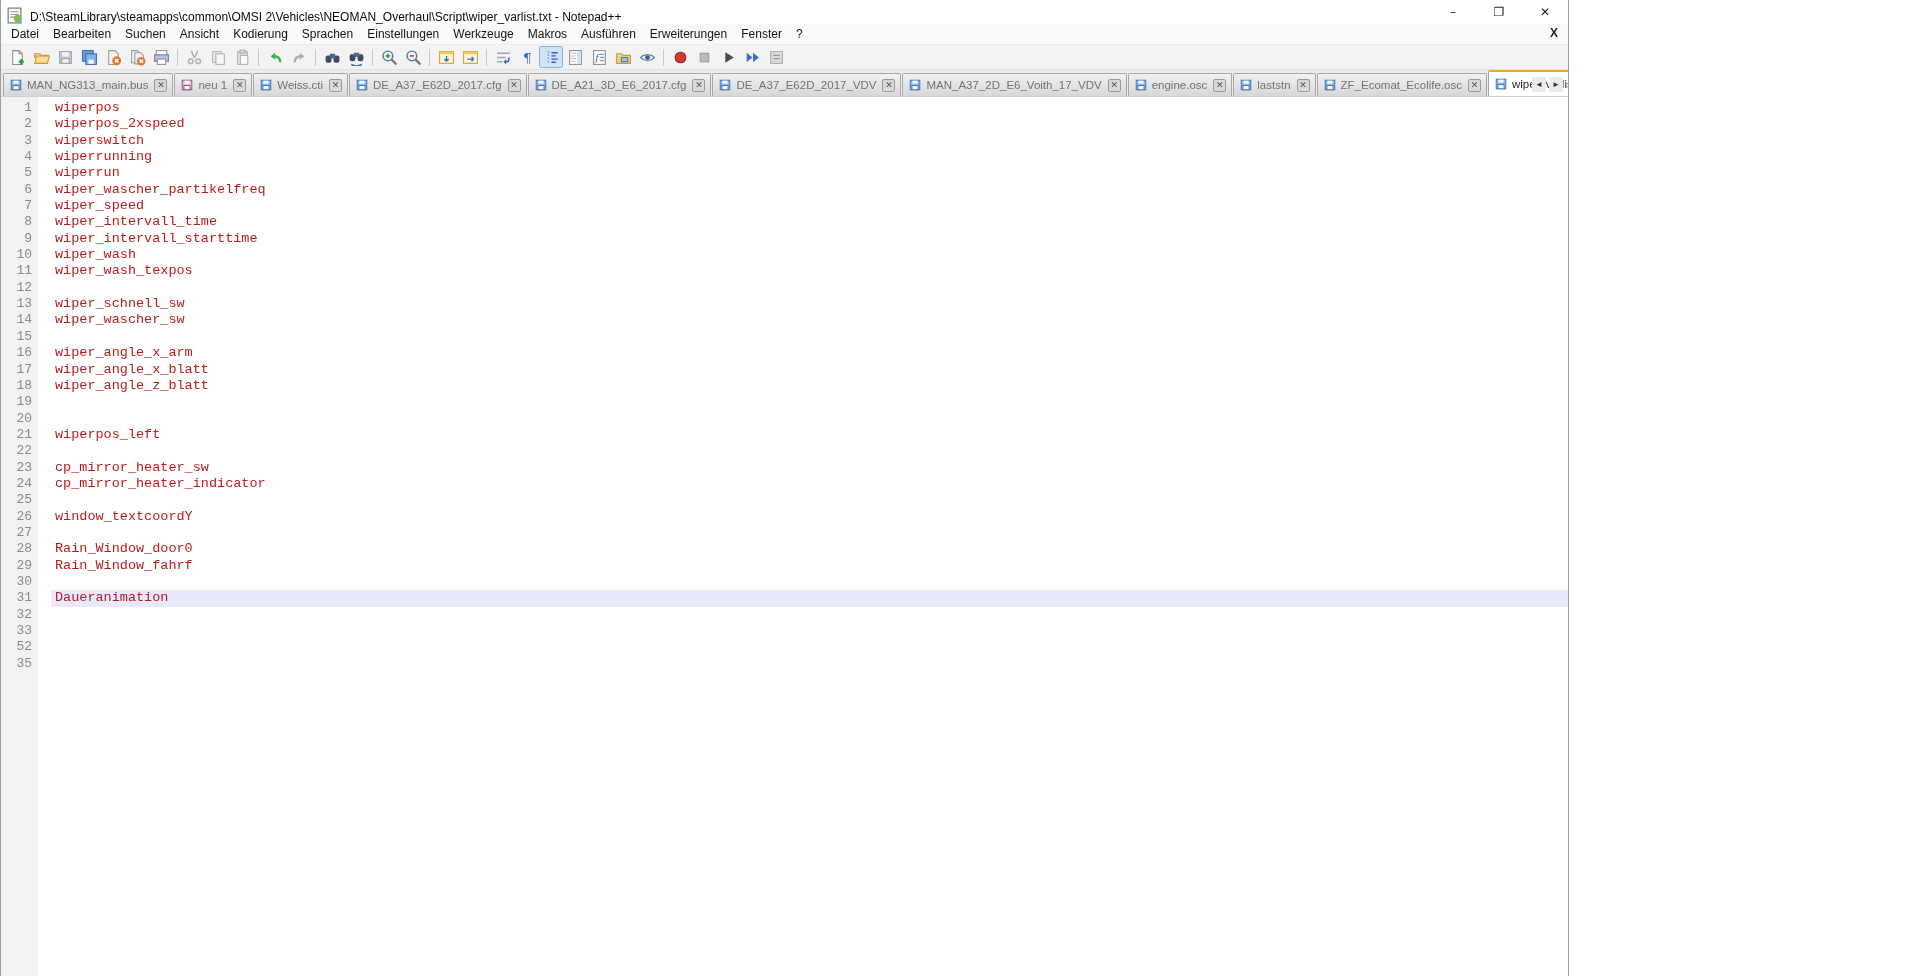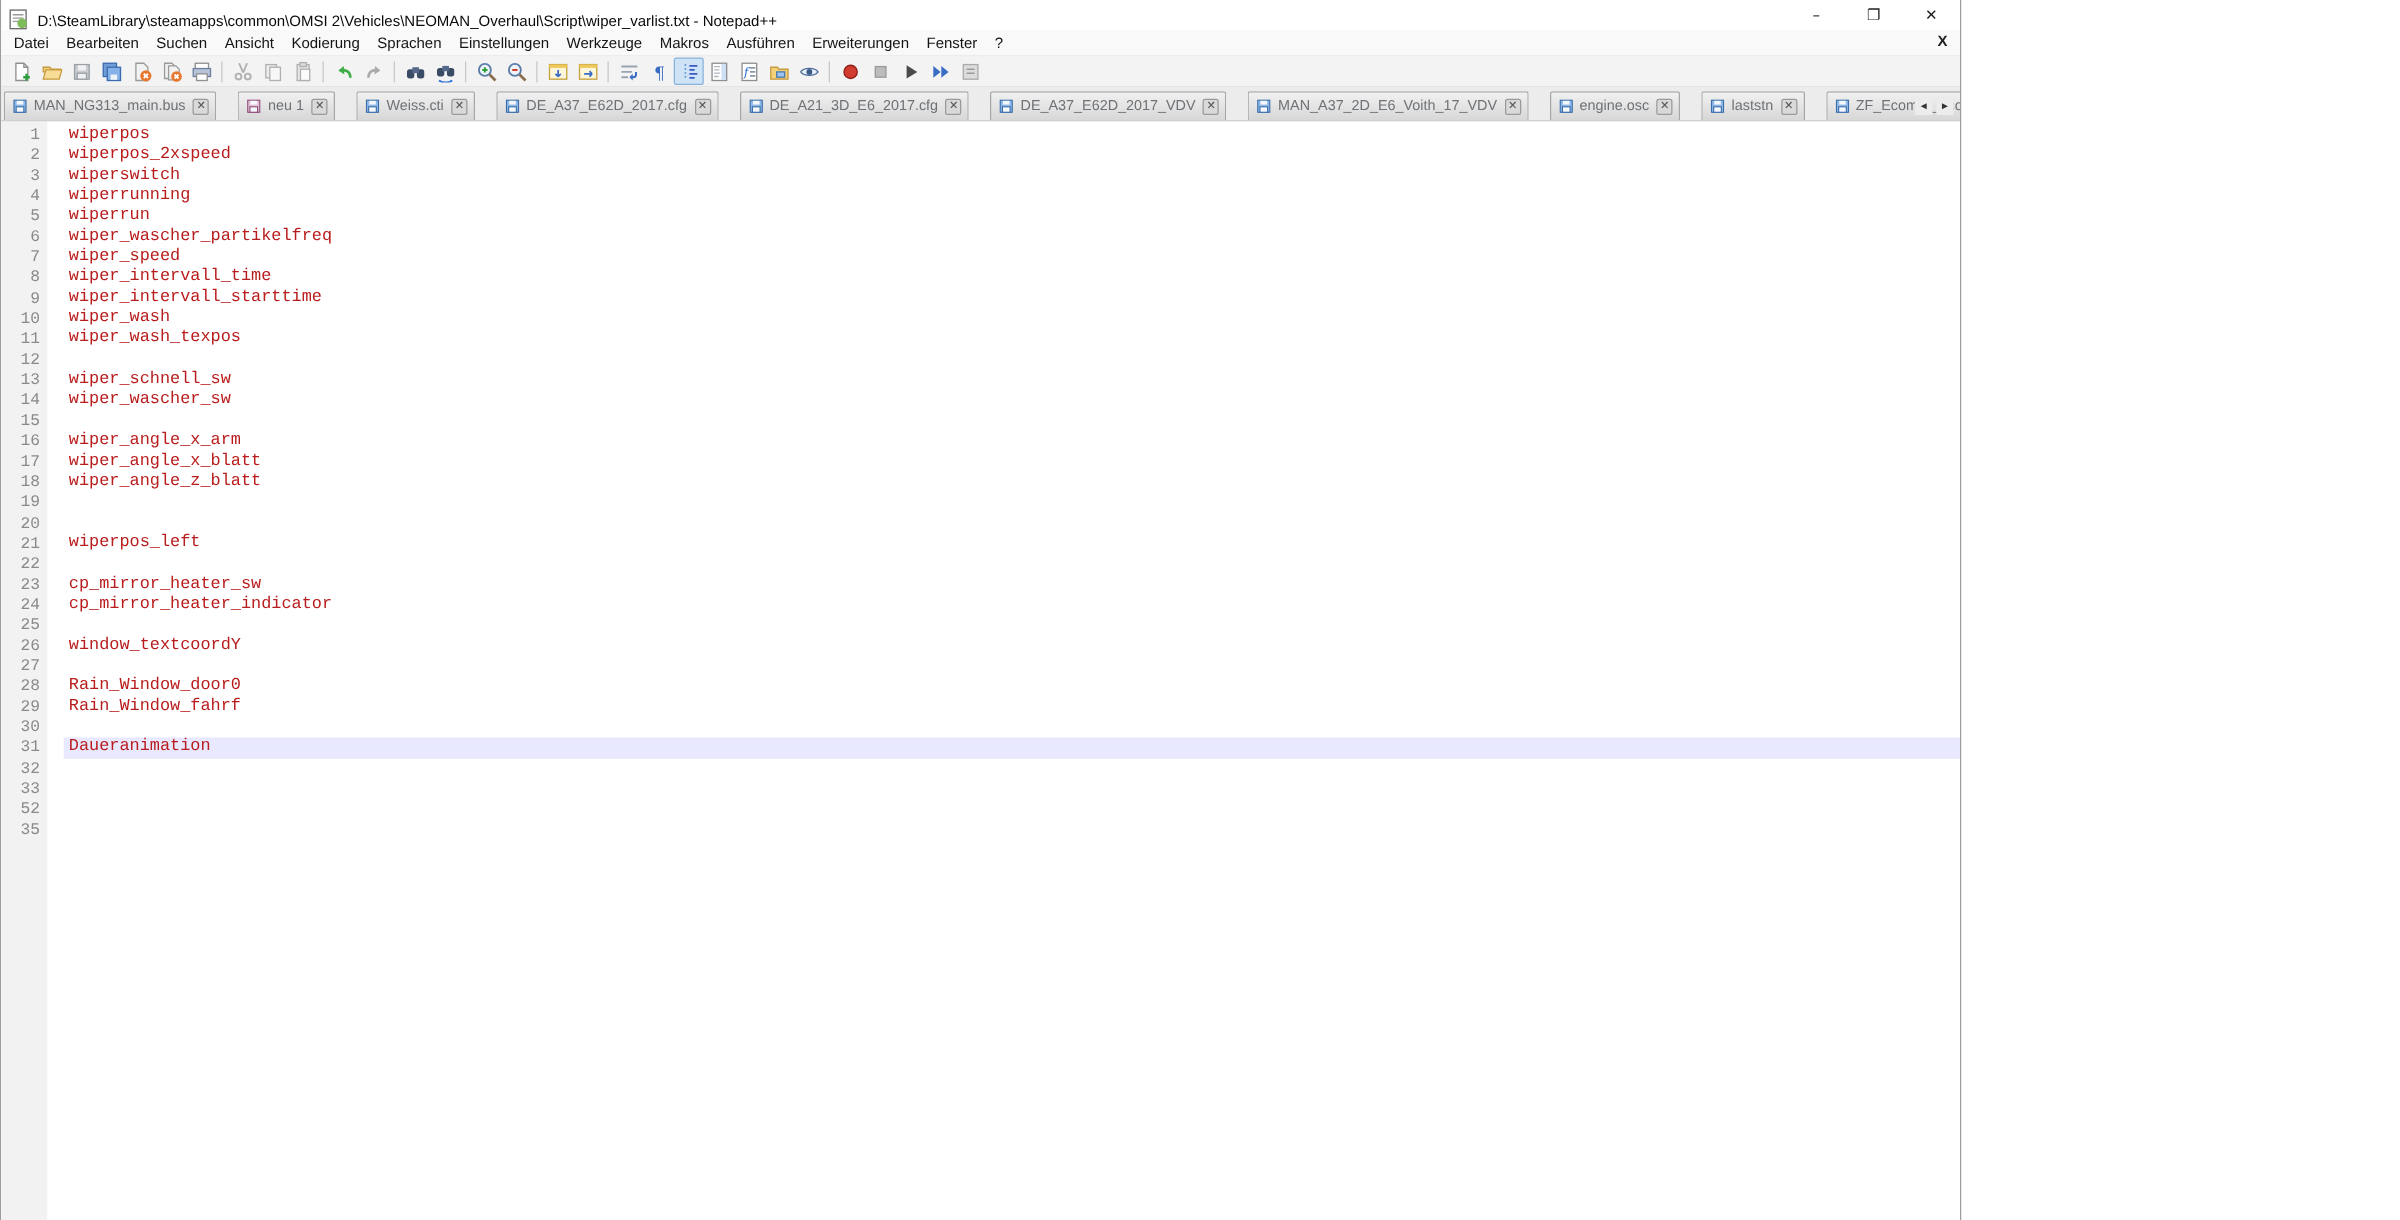--- a/index.html
+++ b/index.html
@@ -25,21 +25,21 @@
   
   .toolbar { height:26px; background:#f3f3f3; display:flex; align-items:center; padding-left:4px;
              border-top:1px solid #ececec; border-bottom:1px solid #e0e0e0; }
   .tb-btn { width:24px; height:22px; display:flex; align-items:center; justify-content:center; border-radius:2px; flex:none; }
   .tb-btn.selected { background:#cfe3f7; border:1px solid #86b2da; }
   .tb-sep { width:1px; height:17px; background:#c8c8c8; margin:0 4px; flex:none; }
   .tb-btn svg { width:17px; height:17px; }
 
   
   .tabbar { height:27px; background:#ececec; display:flex; align-items:flex-end; position:relative;
-            border-bottom:1px solid #cfcfcf; padding-left:2px; padding-right:38px; overflow:hidden;gap:16px; }
+            border-bottom:1px solid #cfcfcf; padding-left:2px; padding-right:38px; overflow:hidden; }
   .tab { height:23px; display:flex; align-items:center; padding:0 5px; flex:none;
          background:linear-gradient(#f1f1f1,#d7d7d7); border:1px solid #a6a6a6; border-bottom:none;
          margin-right:1px; font-size:11.5px; color:#6e7276; border-radius:2px 2px 0 0; white-space:nowrap; }
   .tab.active { height:26px; background:#ffffff; color:#2b2b2b; border-top:2px solid var(--accent,#f5a623); }
   .tab-icon { width:14px; height:14px; margin-right:4px; flex:none; }
   .tab-label { white-space:nowrap; }
   .tab-close { margin-left:6px; width:13px; height:13px; flex:none; display:flex; align-items:center; justify-content:center;
                font-size:9px; line-height:1; border:1px solid #9a9a9a; background:#d9d9d9; color:#555; border-radius:2px;
                font-family:"DejaVu Sans",sans-serif; }
   .tab-scroll { position:absolute; right:5px; top:7px; display:flex; gap:3px; }

